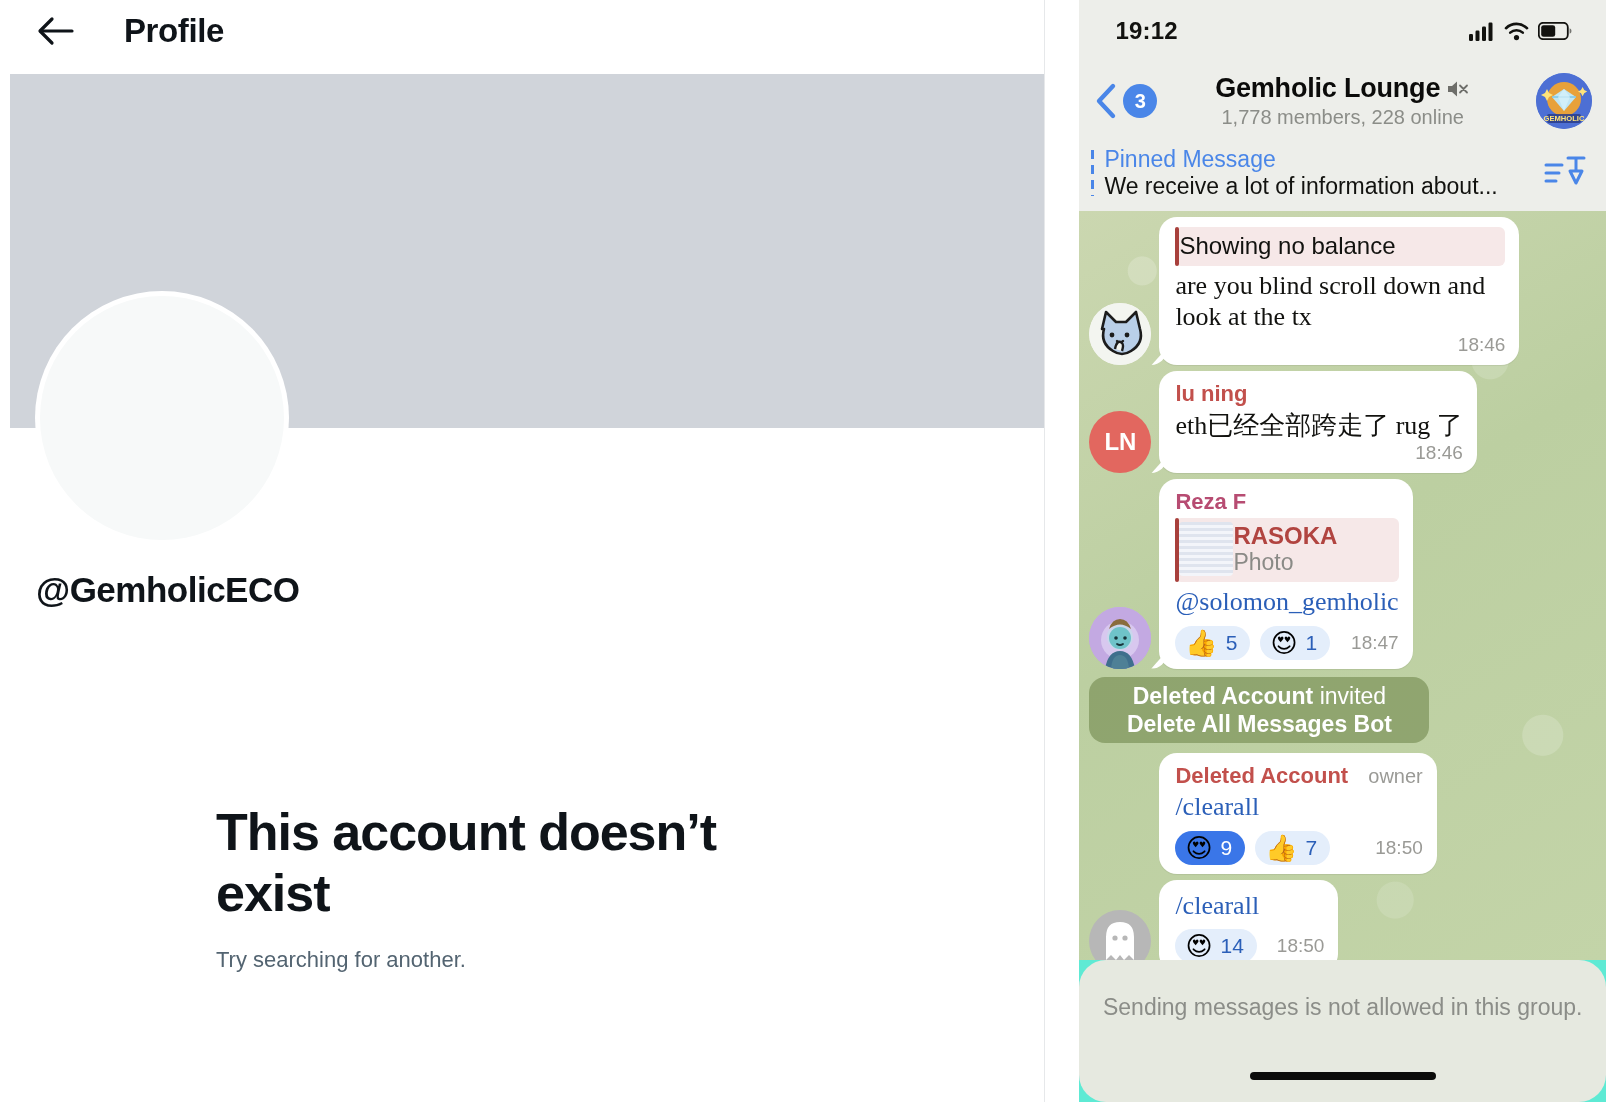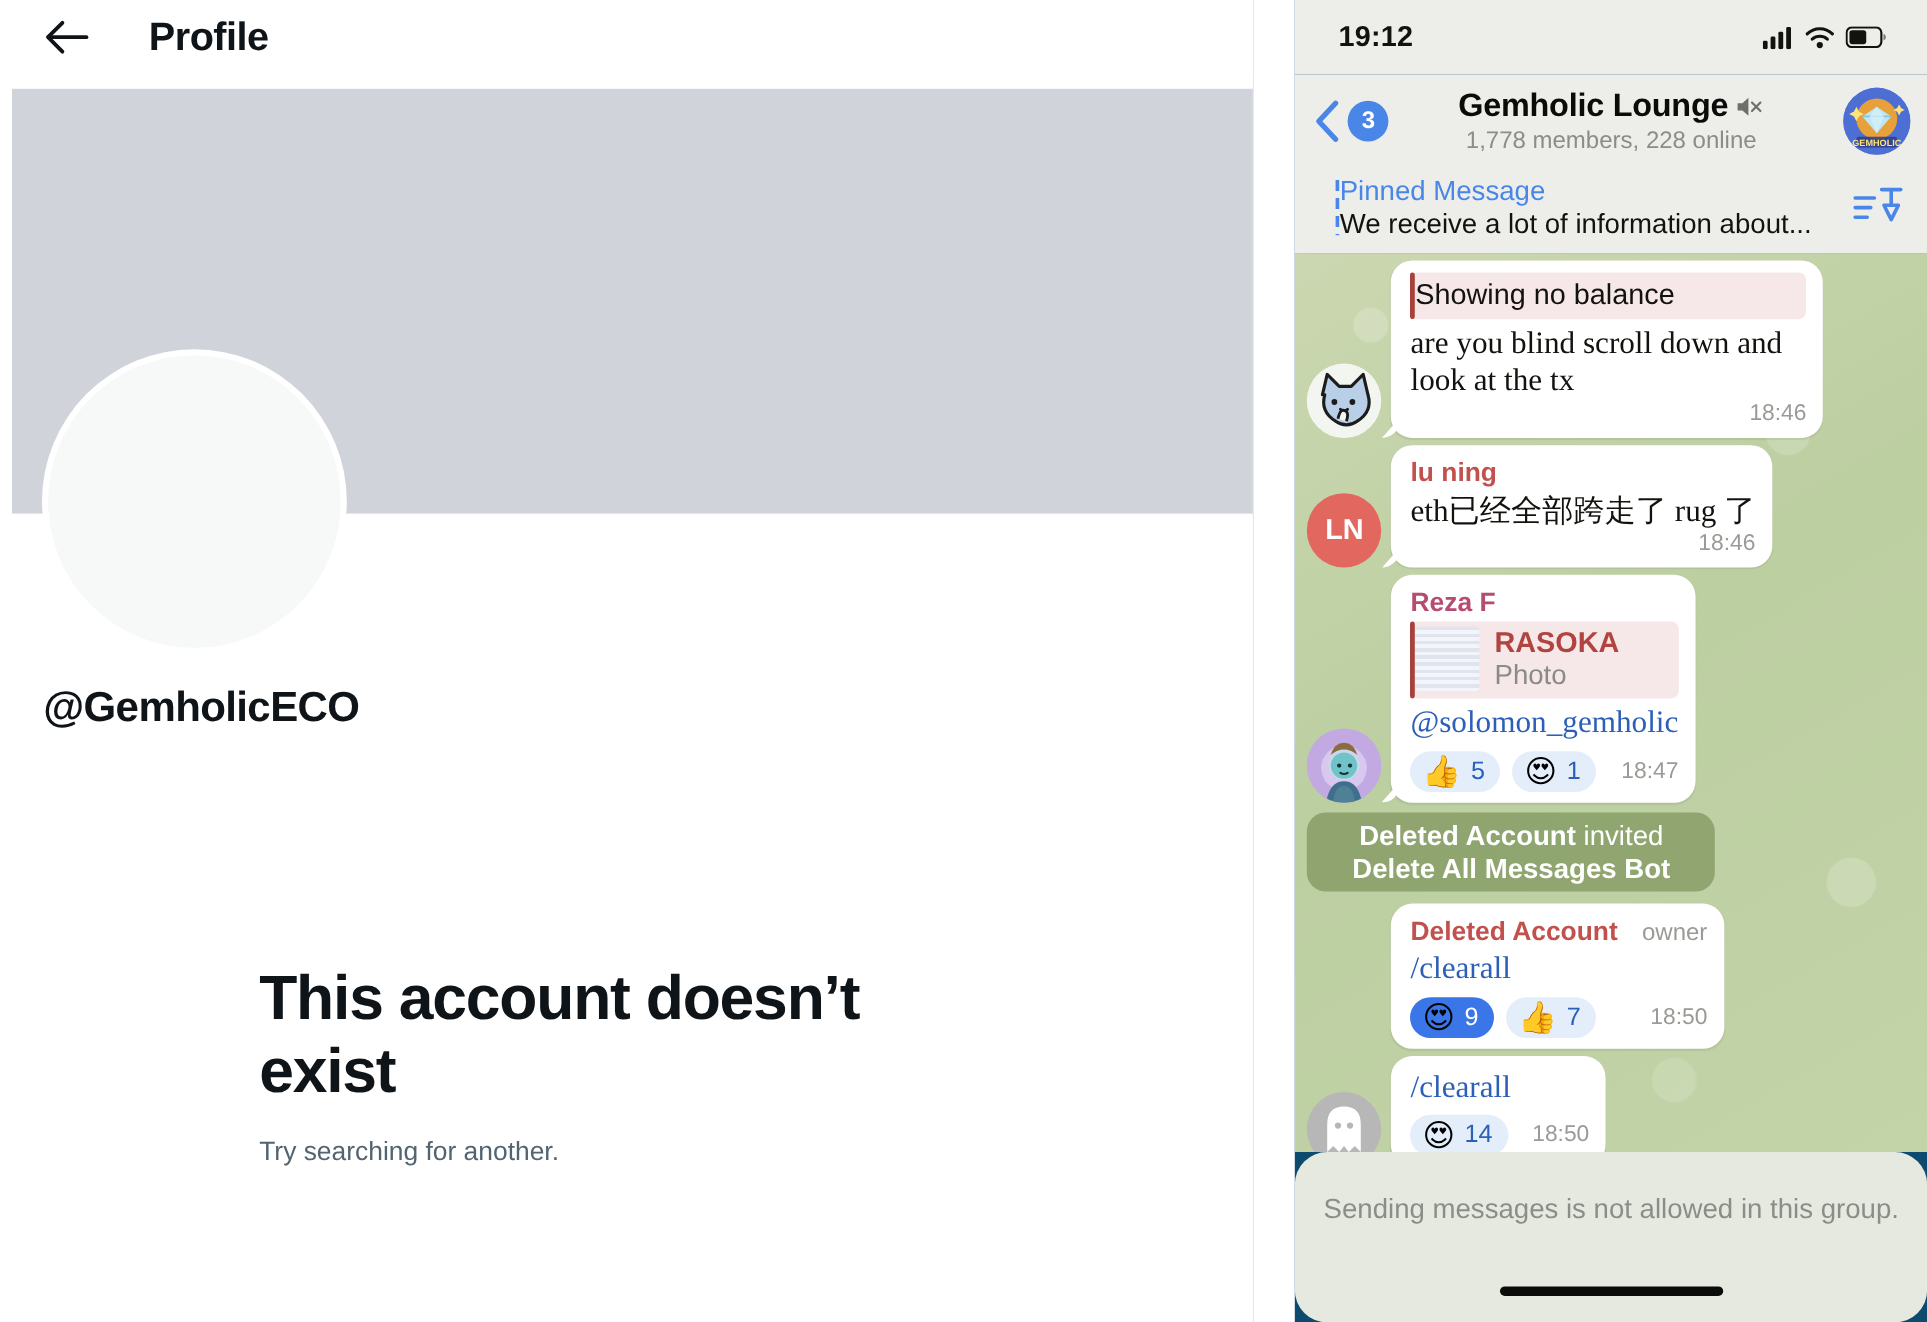--- a/index.html
+++ b/index.html
@@ -77,21 +77,21 @@
     margin-top: 22px;
     font-size: 22px;
     color: #536471;
     font-weight: 400;
   }
 
   
   .right-panel {
     position: relative;
     width: 538px; height: 1102px;
-    background: #0c4a6e;
+    background: #5eead4;
     overflow: hidden;
     display: flex; flex-direction: column; margin-left: 34px;
   }
   .tg-statusbar {
     height: 62px;
     background: #edeeea;
     display: flex; align-items: center; justify-content: space-between;
     padding: 0 34px 0 36px;
     flex: 0 0 auto;
   }
@@ -134,22 +134,22 @@
     margin-left: auto;
     width: 56px; height: 56px; border-radius: 50%;
     overflow: hidden;
     position: relative;
     background: radial-gradient(circle at 50% 45%, #8fc7ef 0%, #5a7fdc 60%, #3f5fc4 100%);
     flex: 0 0 auto;
   }
 
   .tg-pinned {
     background: #edeeea;
-    padding: 6px 14px 10px 34px;
-    display: flex; align-items: center; 
+    padding: 6px 14px 10px 12px;
+    display: flex; align-items: center; gap: 10px;
     flex: 0 0 auto;
     position: relative;
   }
   .pin-bar {
     width: 3px; height: 46px;
     background: repeating-linear-gradient(to bottom,#4a86e8 0,#4a86e8 9px,transparent 9px,transparent 15px);
     flex: 0 0 auto;
   }
   .pin-texts { flex: 1 1 auto; min-width: 0; }
   .pin-label { font-size: 23px; color: #4a86e8; font-weight: 500; line-height: 1.18; }
@@ -218,21 +218,21 @@
     border-radius: 6px;
     padding: 4px 10px 5px 4px;
     position: relative;
     margin-bottom: 4px;
   }
   .quote::before {
     content: ""; position: absolute; left: 0; top: 0; bottom: 0;
     width: 4px; background: #a8403c; border-radius: 2px;
   }
   .quote-line { font-size: 24px; color: #12120f; line-height: 1.25; }
-  .quote-photo { display: flex; align-items: center; gap: 12px; }
+  .quote-photo { display: flex; align-items: center; }
   .quote-thumb {
     width: 54px; height: 54px; border-radius: 4px; flex: 0 0 auto;
     background:
       repeating-linear-gradient(to bottom, #dfe4ee 0 3px, #f3f5fa 3px 6px),
       #e8ecf4;
   }
   .quote-title { font-size: 24px; font-weight: 600; color: #b14440; line-height: 1.15; }
   .quote-kind { font-size: 23px; color: #8a8a86; line-height: 1.2; }
 
   .reactions { display: flex; align-items: center; gap: 10px; margin-top: 8px; flex-wrap: wrap; }

